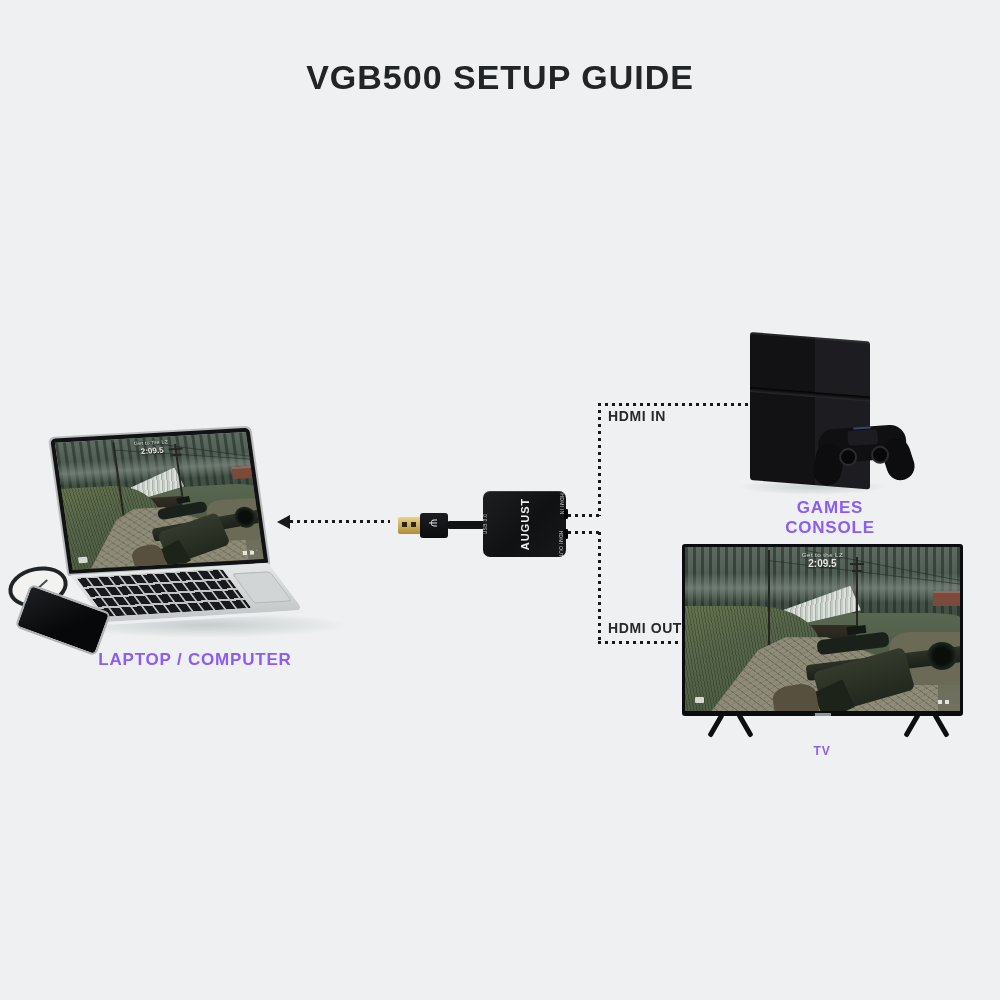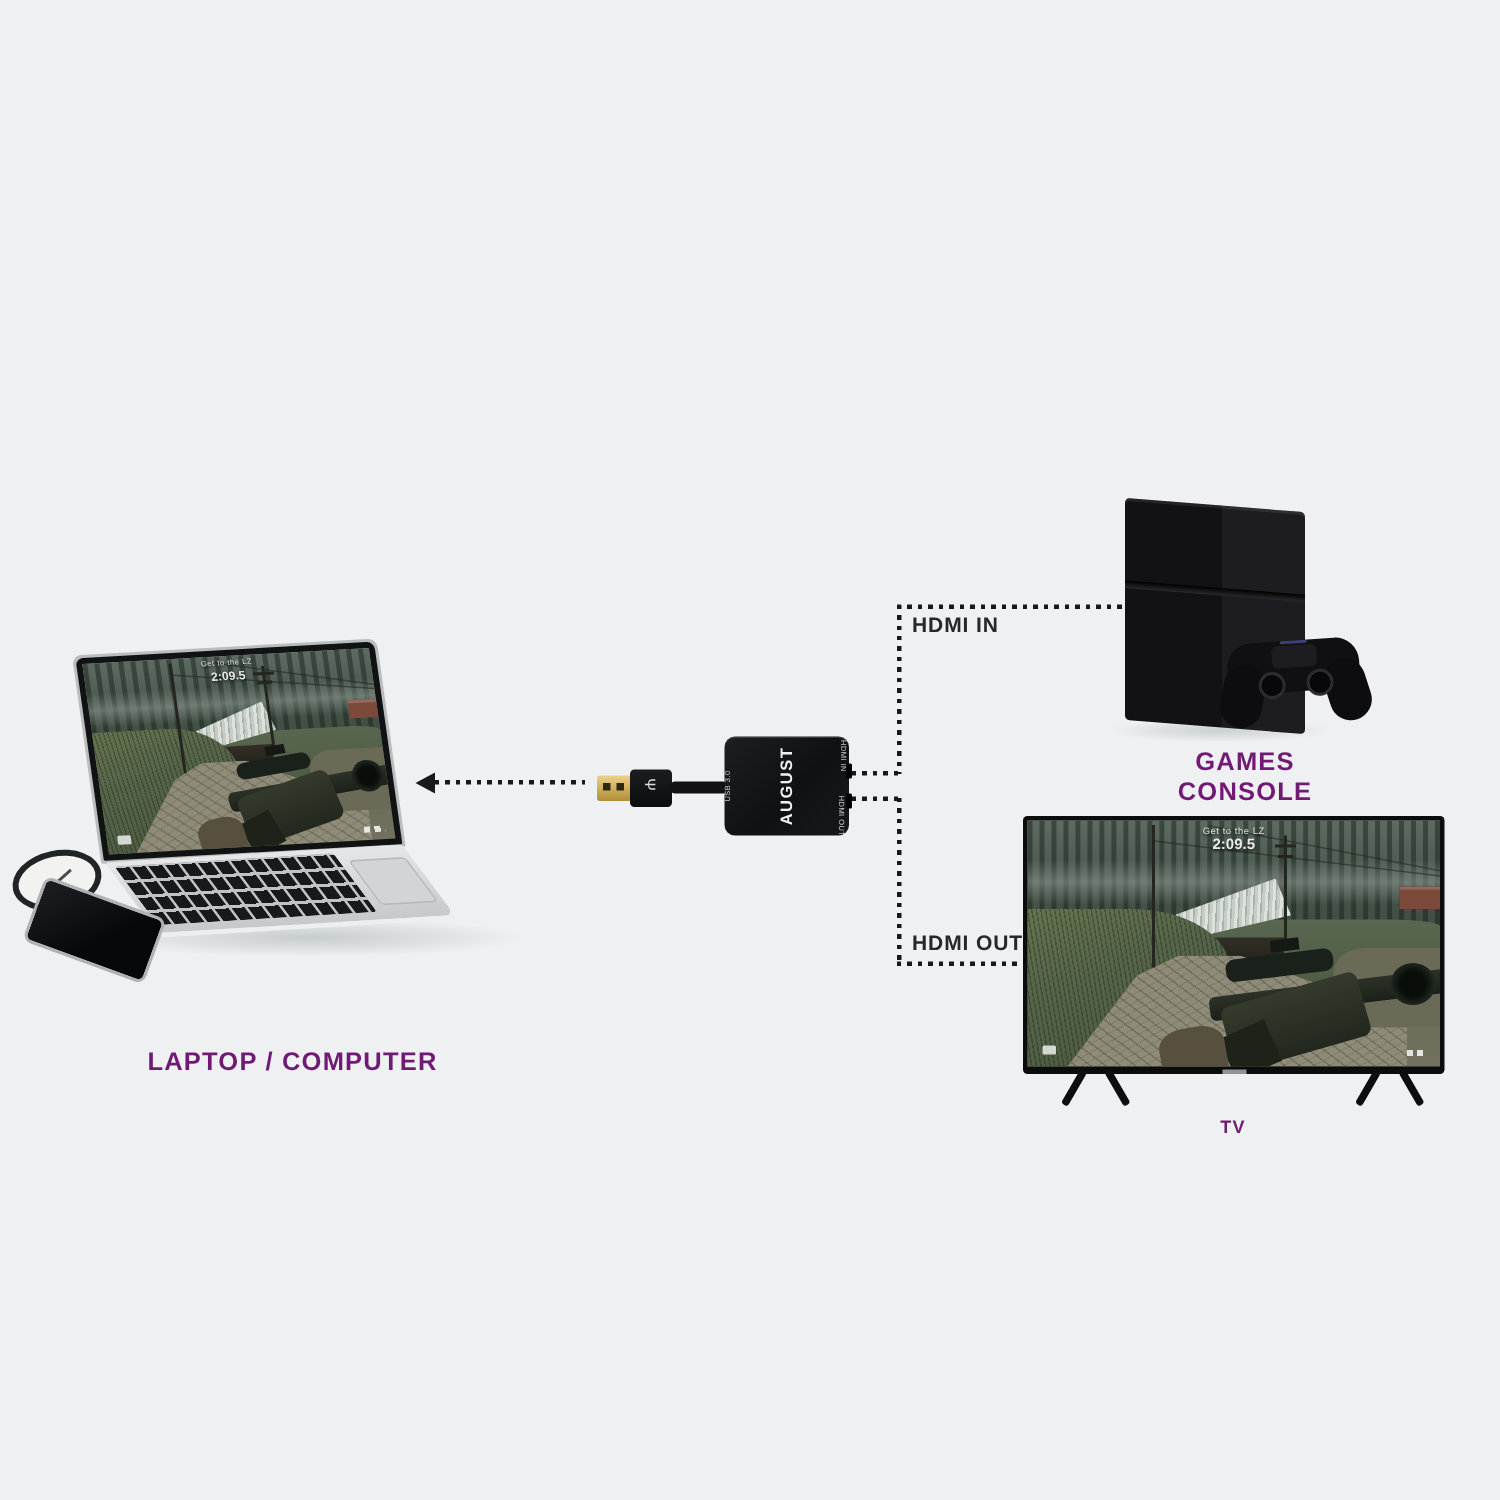--- a/index.html
+++ b/index.html
@@ -2,21 +2,21 @@
 <html><head>
 <meta charset="utf-8">
 <style>
   html,body{margin:0;padding:0;background:#eef0f1;}
   .canvas{position:relative;width:1000px;height:1000px;background:#eef0f1;overflow:hidden;
           font-family:"Liberation Sans",sans-serif;color:#24272a;}
 
   
   .page-title{position:absolute;left:0;top:58px;width:100%;text-align:center;
     font-size:34px;font-weight:bold;letter-spacing:1px;color:#212528;}
-  .dev-label{position:absolute;font-size:17px;font-weight:bold;letter-spacing:.8px;color:#701a75;text-align:center;}
+  .dev-label{position:absolute;font-size:17px;font-weight:bold;letter-spacing:.8px;color:#8b5cf6;text-align:center;}
   .conn-label{position:absolute;font-size:14px;font-weight:bold;letter-spacing:.6px;color:#26292c;}
 
   
   .dot-h{position:absolute;height:3px;background:repeating-linear-gradient(90deg,#17191b 0 3px,transparent 3px 7px);}
   .dot-v{position:absolute;width:3px;background:repeating-linear-gradient(180deg,#17191b 0 3px,transparent 3px 7px);}
   .arrow-left{position:absolute;width:0;height:0;border-top:7px solid transparent;
     border-bottom:7px solid transparent;border-right:13px solid #17191b;}
 
   
   .scene{position:absolute;overflow:hidden;
@@ -161,20 +161,21 @@
   .tv-leg-left{left:700px;} .tv-leg-right{left:896px;}
   .tv-blade{position:absolute;top:0;width:5px;height:26px;background:#0d0e10;border-radius:2px;transform-origin:top center;}
   .blade-l{left:20px;transform:rotate(30deg);}
   .blade-r{left:36px;transform:rotate(-30deg);}
 </style>
 </head>
 <body>
 
 <div class="canvas">
 
+  <div class="page-title">VGB500 SETUP GUIDE</div>
 
   <div class="arrow-left" style="left:277px;top:515px;"></div>
   <div class="dot-h" style="left:290px;top:520px;width:100px;"></div>
   <div class="dot-h" style="left:568px;top:514px;width:32px;"></div>
   <div class="dot-h" style="left:568px;top:531px;width:32px;"></div>
   <div class="dot-v" style="left:598px;top:403px;height:113px;"></div>
   <div class="dot-h" style="left:598px;top:403px;width:154px;"></div>
   <div class="dot-v" style="left:598px;top:532px;height:112px;"></div>
   <div class="dot-h" style="left:598px;top:641px;width:84px;"></div>
   <div class="conn-label" style="left:608px;top:408px;">HDMI IN</div>
@@ -213,21 +214,21 @@
       <div class="sc-corner-bl"></div>
       <div class="sc-corner-br"></div>
     </div>
   </div>
   <div class="laptop-base">
     <div class="kb"></div>
     <div class="trackpad"></div>
   </div>
   <div class="desk-clock"></div>
   <div class="desk-phone"></div>
-  <div class="dev-label" style="left:55px;top:650px;width:280px;margin-top:48px;">LAPTOP / COMPUTER</div>
+  <div class="dev-label" style="left:55px;top:650px;width:280px;">LAPTOP / COMPUTER</div>
 
   <div class="usb-tip"></div>
   <div class="usb-plug">
     <div class="usb-logo">Ψ</div>
   </div>
   <div class="usb-cable"></div>
   <div class="adp-box">
     <div class="adp-brand">AUGUST</div>
     <div class="adp-port-label adp-port-left">USB 3.0</div>
     <div class="adp-port-label adp-port-tr">HDMI IN</div>

